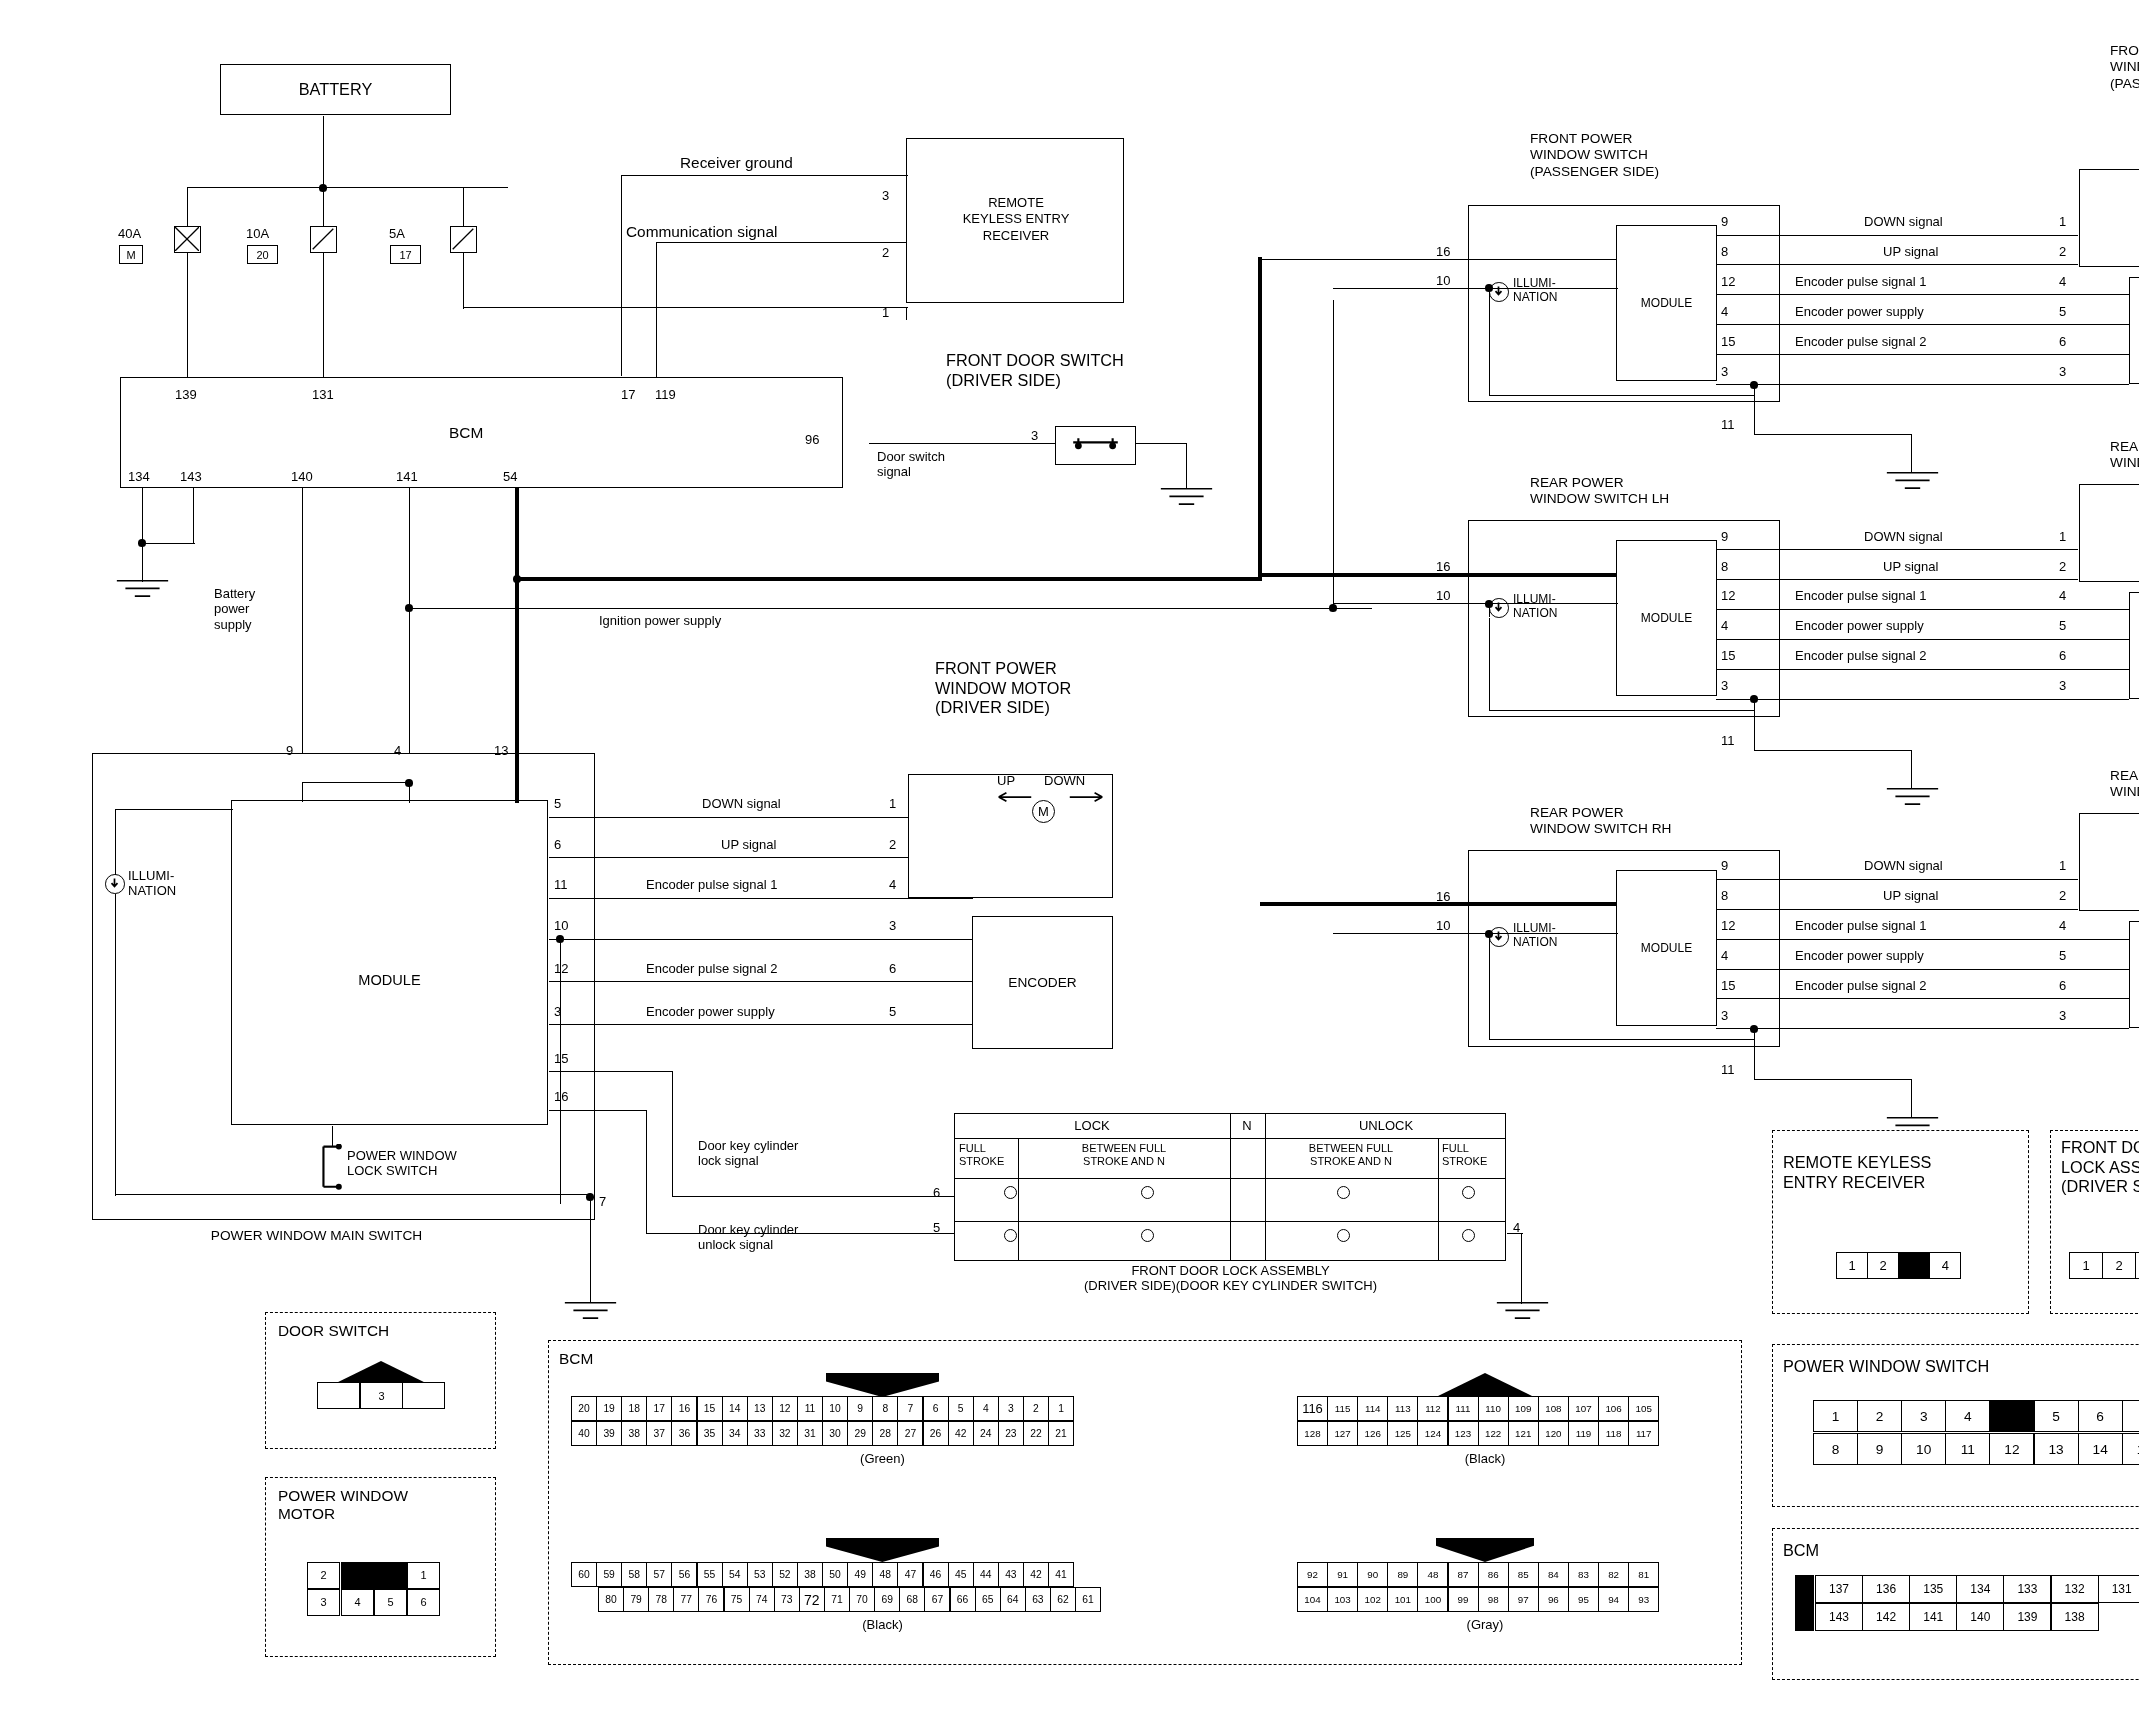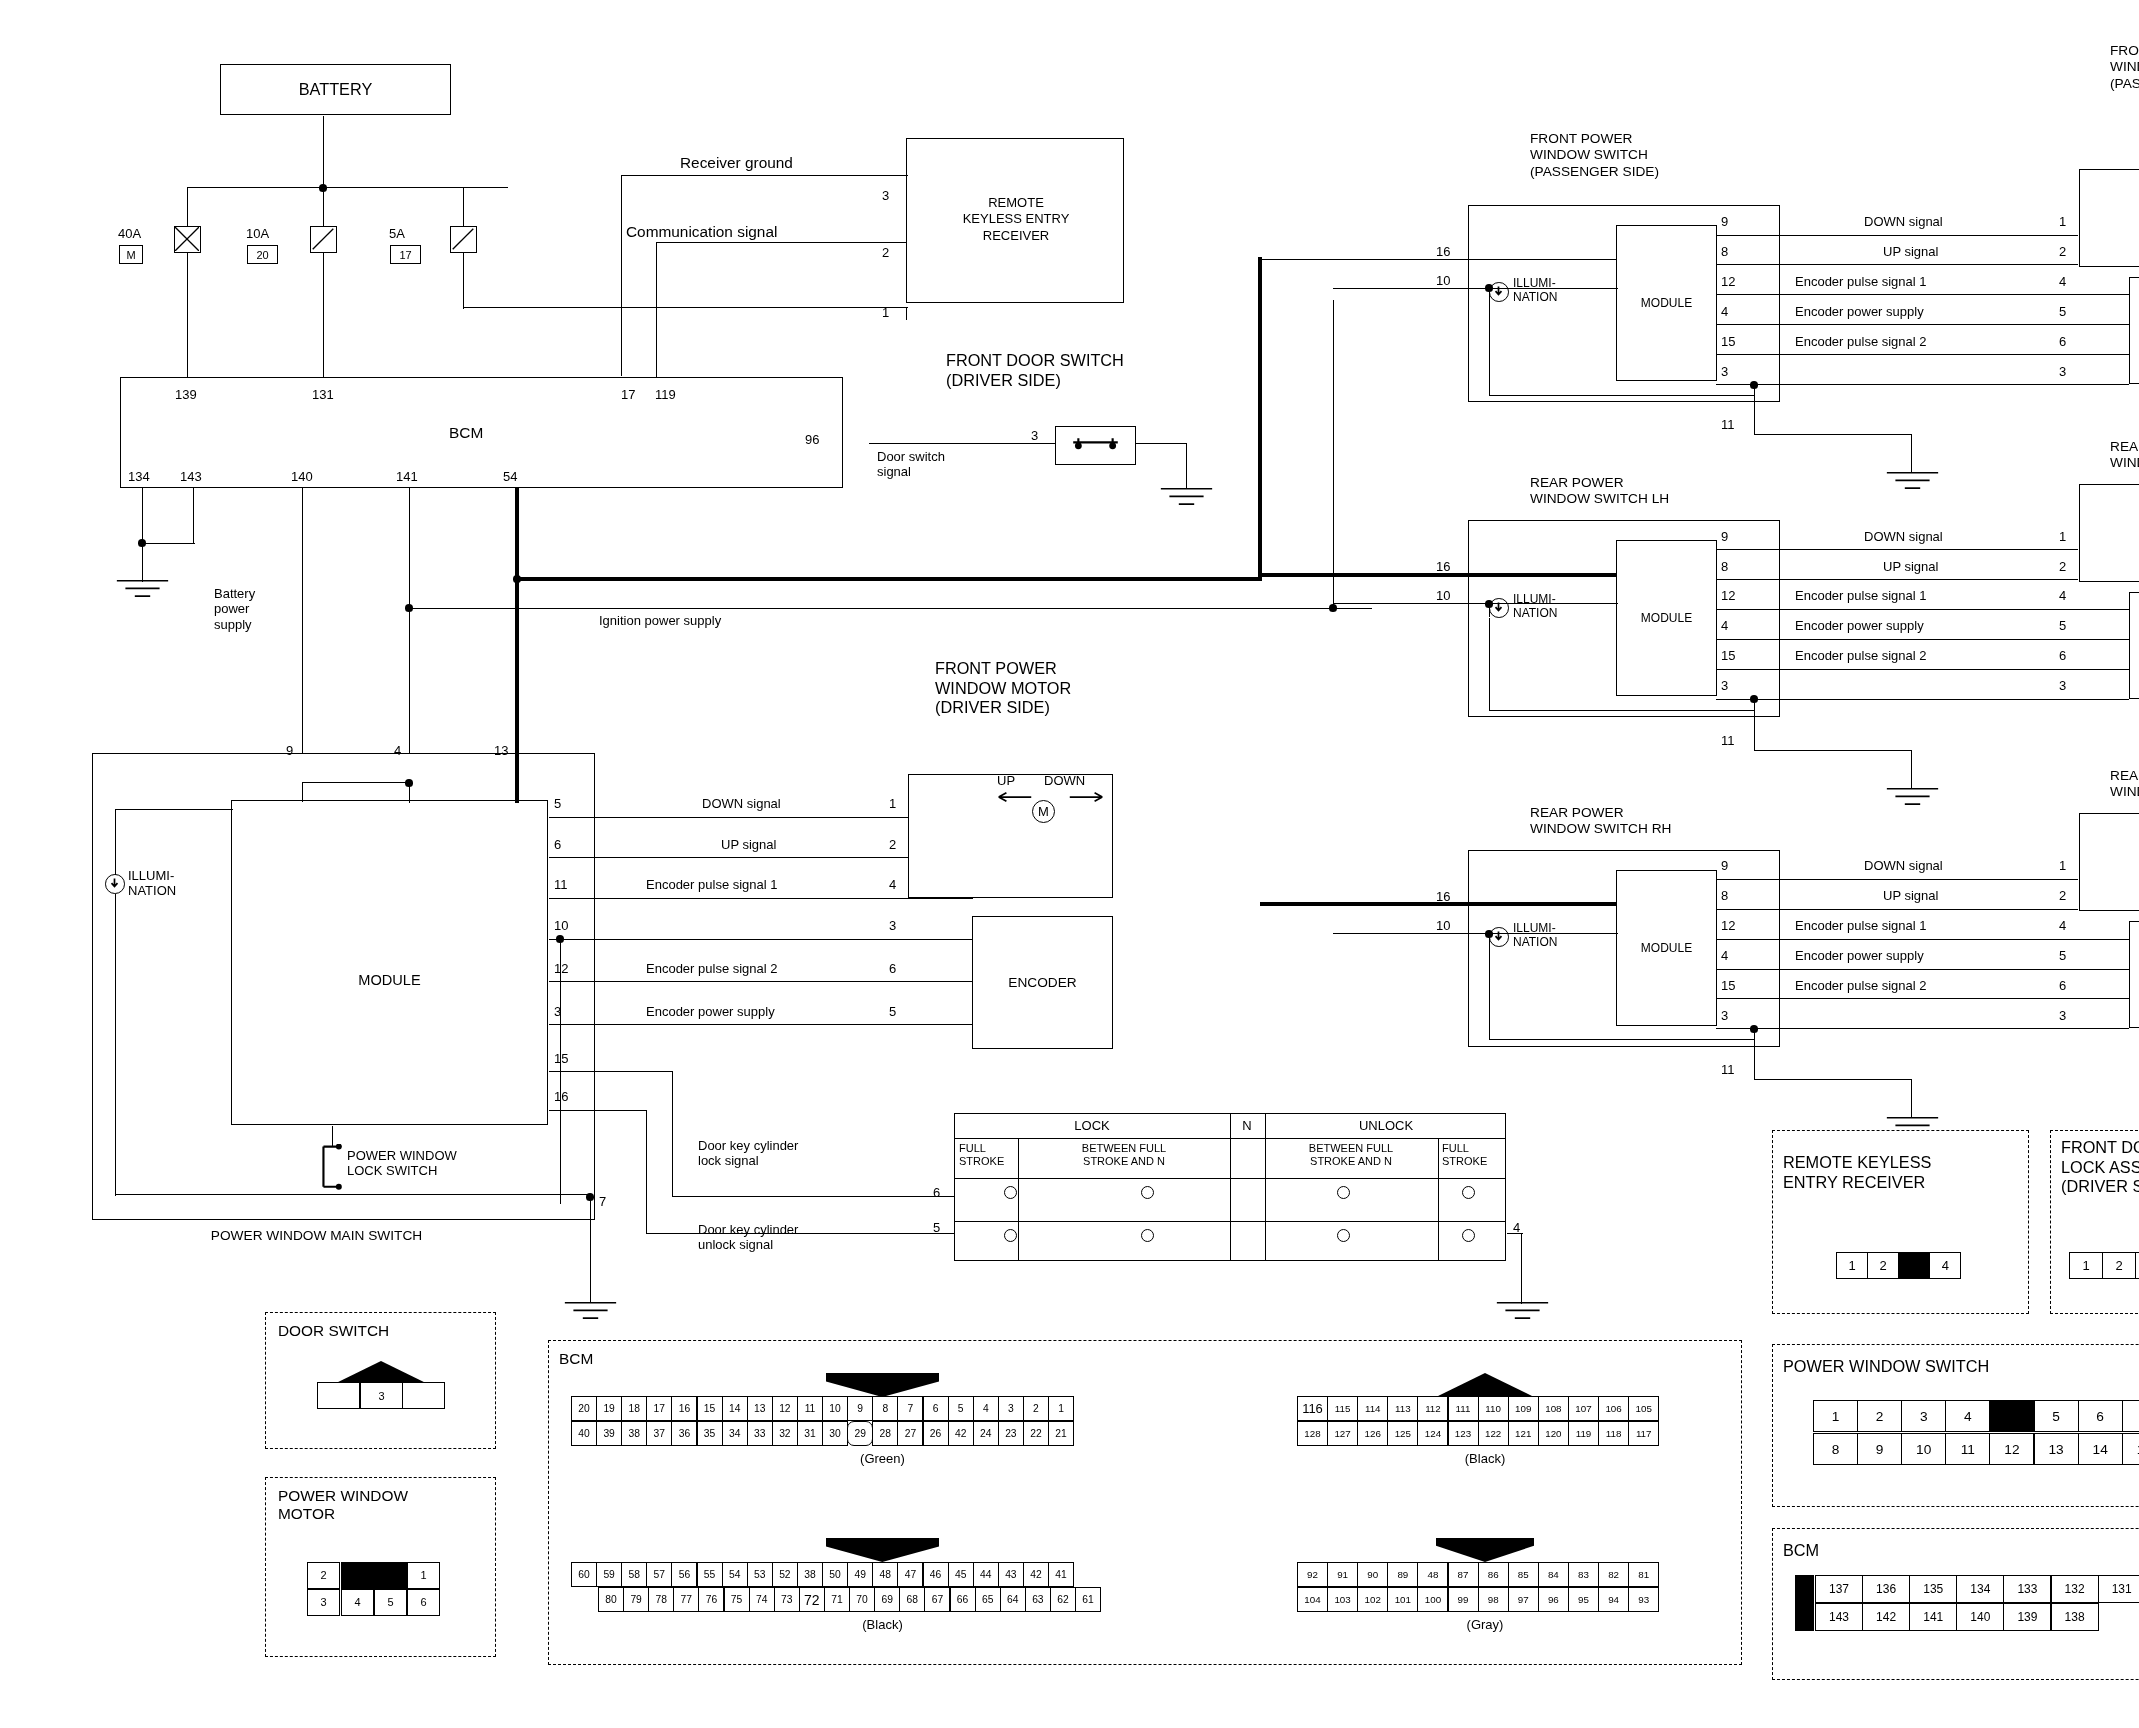--- a/index.html
+++ b/index.html
@@ -302,20 +302,22 @@
   <div class="circ" style="left:1462px;top:1186px;"></div>
   <div class="circ" style="left:1337px;top:1229px;"></div>
   <div class="circ" style="left:1462px;top:1229px;"></div>
   <div class="pin" style="left:933px;top:1185px;">6</div>
   <div class="pin" style="left:933px;top:1220px;">5</div>
   <div class="pin" style="left:1513px;top:1220px;">4</div>
   <div class="lbl" style="left:698px;top:1138px;">Door key cylinder
 lock signal</div>
   <div class="lbl" style="left:698px;top:1222px;">Door key cylinder
 unlock signal</div>
+  <div class="cap" style="left:946px;top:1263px;width:569px;font-size:13px;">FRONT DOOR LOCK ASSEMBLY
+(DRIVER SIDE)(DOOR KEY CYLINDER SWITCH)</div>
   <div class="vline" style="left:1521px;top:1233px;height:71px;"></div>
   <div class="hline" style="left:1507px;top:1233px;width:16.3px;"></div>
   <div class="grnd" style="left:1496px;top:1301px;">
     <svg width="53" height="24" viewBox="0 0 124 56">
         <line x1="2" y1="4" x2="122" y2="4" stroke="#000" stroke-width="4"></line>
         <line x1="22" y1="22" x2="102" y2="22" stroke="#000" stroke-width="4"></line>
         <line x1="44" y1="40" x2="80" y2="40" stroke="#000" stroke-width="4"></line>
       </svg>
   </div>
 
@@ -594,21 +596,21 @@
       <div class="cell" style="position: relative; width: 26px; height: 25px; font-size: 10.3px; margin-left: -0.9px;">39</div>
       <div class="cell" style="position: relative; width: 26px; height: 25px; font-size: 10.3px; margin-left: -0.9px;">38</div>
       <div class="cell" style="position: relative; width: 26px; height: 25px; font-size: 10.3px; margin-left: -0.9px;">37</div>
       <div class="cell" style="position: relative; width: 26px; height: 25px; font-size: 10.3px; margin-left: -0.9px;">36</div>
       <div class="cell" style="position: relative; width: 26px; height: 25px; font-size: 10.3px; margin-left: -0.9px;">35</div>
       <div class="cell" style="position: relative; width: 26px; height: 25px; font-size: 10.3px; margin-left: -0.9px;">34</div>
       <div class="cell" style="position: relative; width: 26px; height: 25px; font-size: 10.3px; margin-left: -0.9px;">33</div>
       <div class="cell" style="position: relative; width: 26px; height: 25px; font-size: 10.3px; margin-left: -0.9px;">32</div>
       <div class="cell" style="position: relative; width: 26px; height: 25px; font-size: 10.3px; margin-left: -0.9px;">31</div>
       <div class="cell" style="position: relative; width: 26px; height: 25px; font-size: 10.3px; margin-left: -0.9px;">30</div>
-      <div class="cell" style="position: relative; width: 26px; height: 25px; font-size: 10.3px; margin-left: -0.9px; border-radius: 7px;">29</div>
+      <div class="cell" style="position: relative; width: 26px; height: 25px; font-size: 10.3px; margin-left: -0.9px;">29</div>
       <div class="cell" style="position: relative; width: 26px; height: 25px; font-size: 10.3px; margin-left: -0.9px;">28</div>
       <div class="cell" style="position: relative; width: 26px; height: 25px; font-size: 10.3px; margin-left: -0.9px;">27</div>
       <div class="cell" style="position: relative; width: 26px; height: 25px; font-size: 10.3px; margin-left: -0.9px;">26</div>
       <div class="cell" style="position: relative; width: 26px; height: 25px; font-size: 10.3px; margin-left: -0.9px;">42</div>
       <div class="cell" style="position: relative; width: 26px; height: 25px; font-size: 10.3px; margin-left: -0.9px;">24</div>
       <div class="cell" style="position: relative; width: 26px; height: 25px; font-size: 10.3px; margin-left: -0.9px;">23</div>
       <div class="cell" style="position: relative; width: 26px; height: 25px; font-size: 10.3px; margin-left: -0.9px;">22</div>
       <div class="cell" style="position: relative; width: 26px; height: 25px; font-size: 10.3px; margin-left: -0.9px;">21</div>
     </div>
   <div class="grnd" style="left:826px;top:1372px;">

